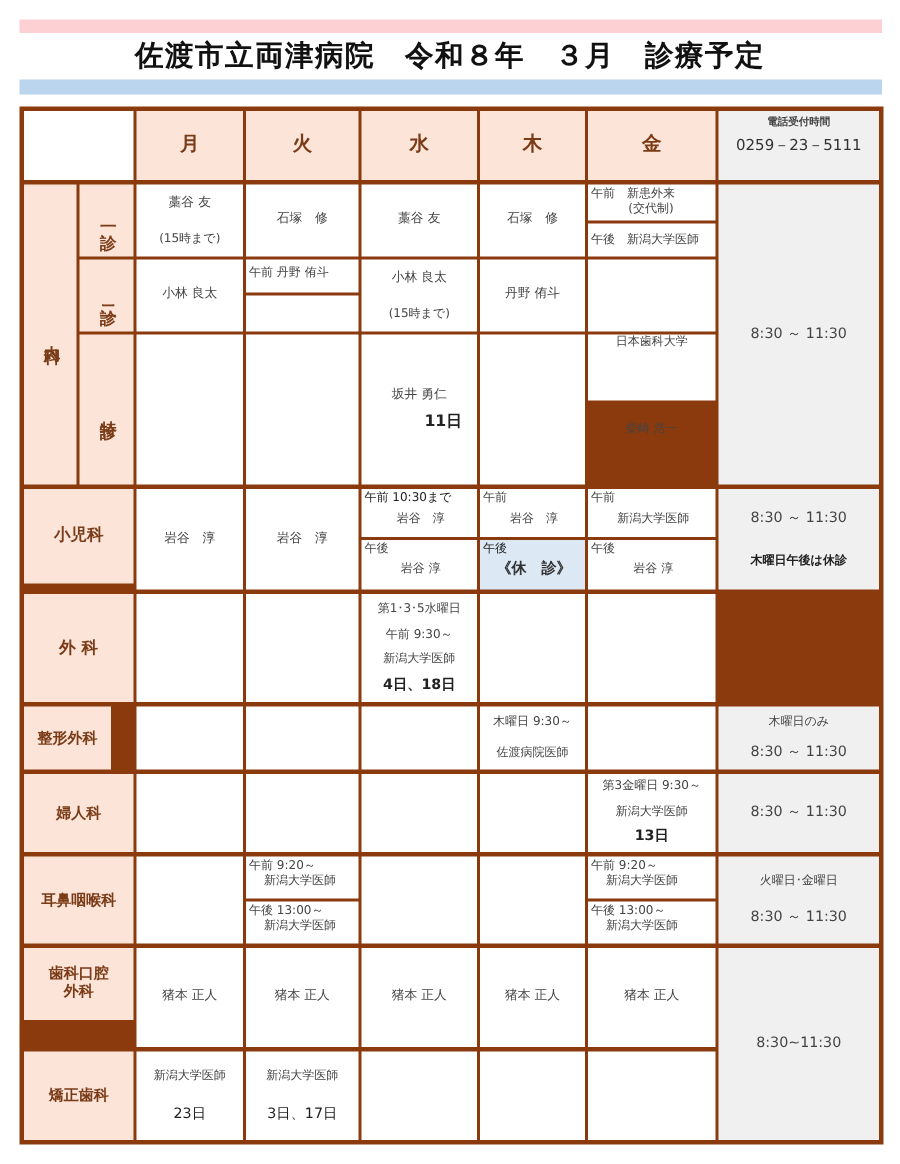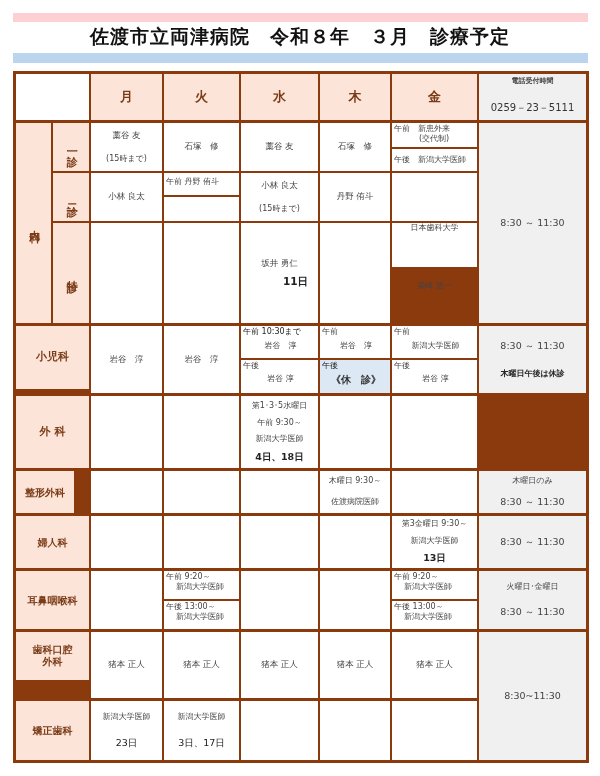--- a/index.html
+++ b/index.html
@@ -28,21 +28,21 @@
 <div class="bar-blue"></div>
 
 <div class="grid">
 
   <div class="c" style="left:3px;top:3px;width:73px;height:46px;"></div>
   <div class="c h dayh" style="left:78px;top:3px;width:71px;height:46px;">月</div>
   <div class="c h dayh" style="left:151px;top:3px;width:75px;height:46px;">火</div>
   <div class="c h dayh" style="left:228px;top:3px;width:77px;height:46px;">水</div>
   <div class="c h dayh" style="left:307px;top:3px;width:70px;height:46px;">木</div>
   <div class="c h dayh" style="left:379px;top:3px;width:85px;height:46px;">金</div>
-  <div class="c g" style="left:466px;top:3px;width:107px;height:46px;justify-content:space-between;padding:3px 0 6px;">
+  <div class="c g" style="left:466px;top:3px;width:107px;height:46px;justify-content:space-between;padding:3px 0 16px;">
     <span class="sm" style="font-weight:bold;font-size:7px;">電話受付時間</span>
     <span style="font-size:10px;color:#333;">0259－23－5111</span>
   </div>
 
   <div class="c h" style="left:3px;top:52px;width:35px;height:200px;">
     <span class="vt">内科</span>
   </div>
 
   <div class="c h" style="left:40px;top:52px;width:36px;height:48px;">
       <span class="vt">一診</span>

